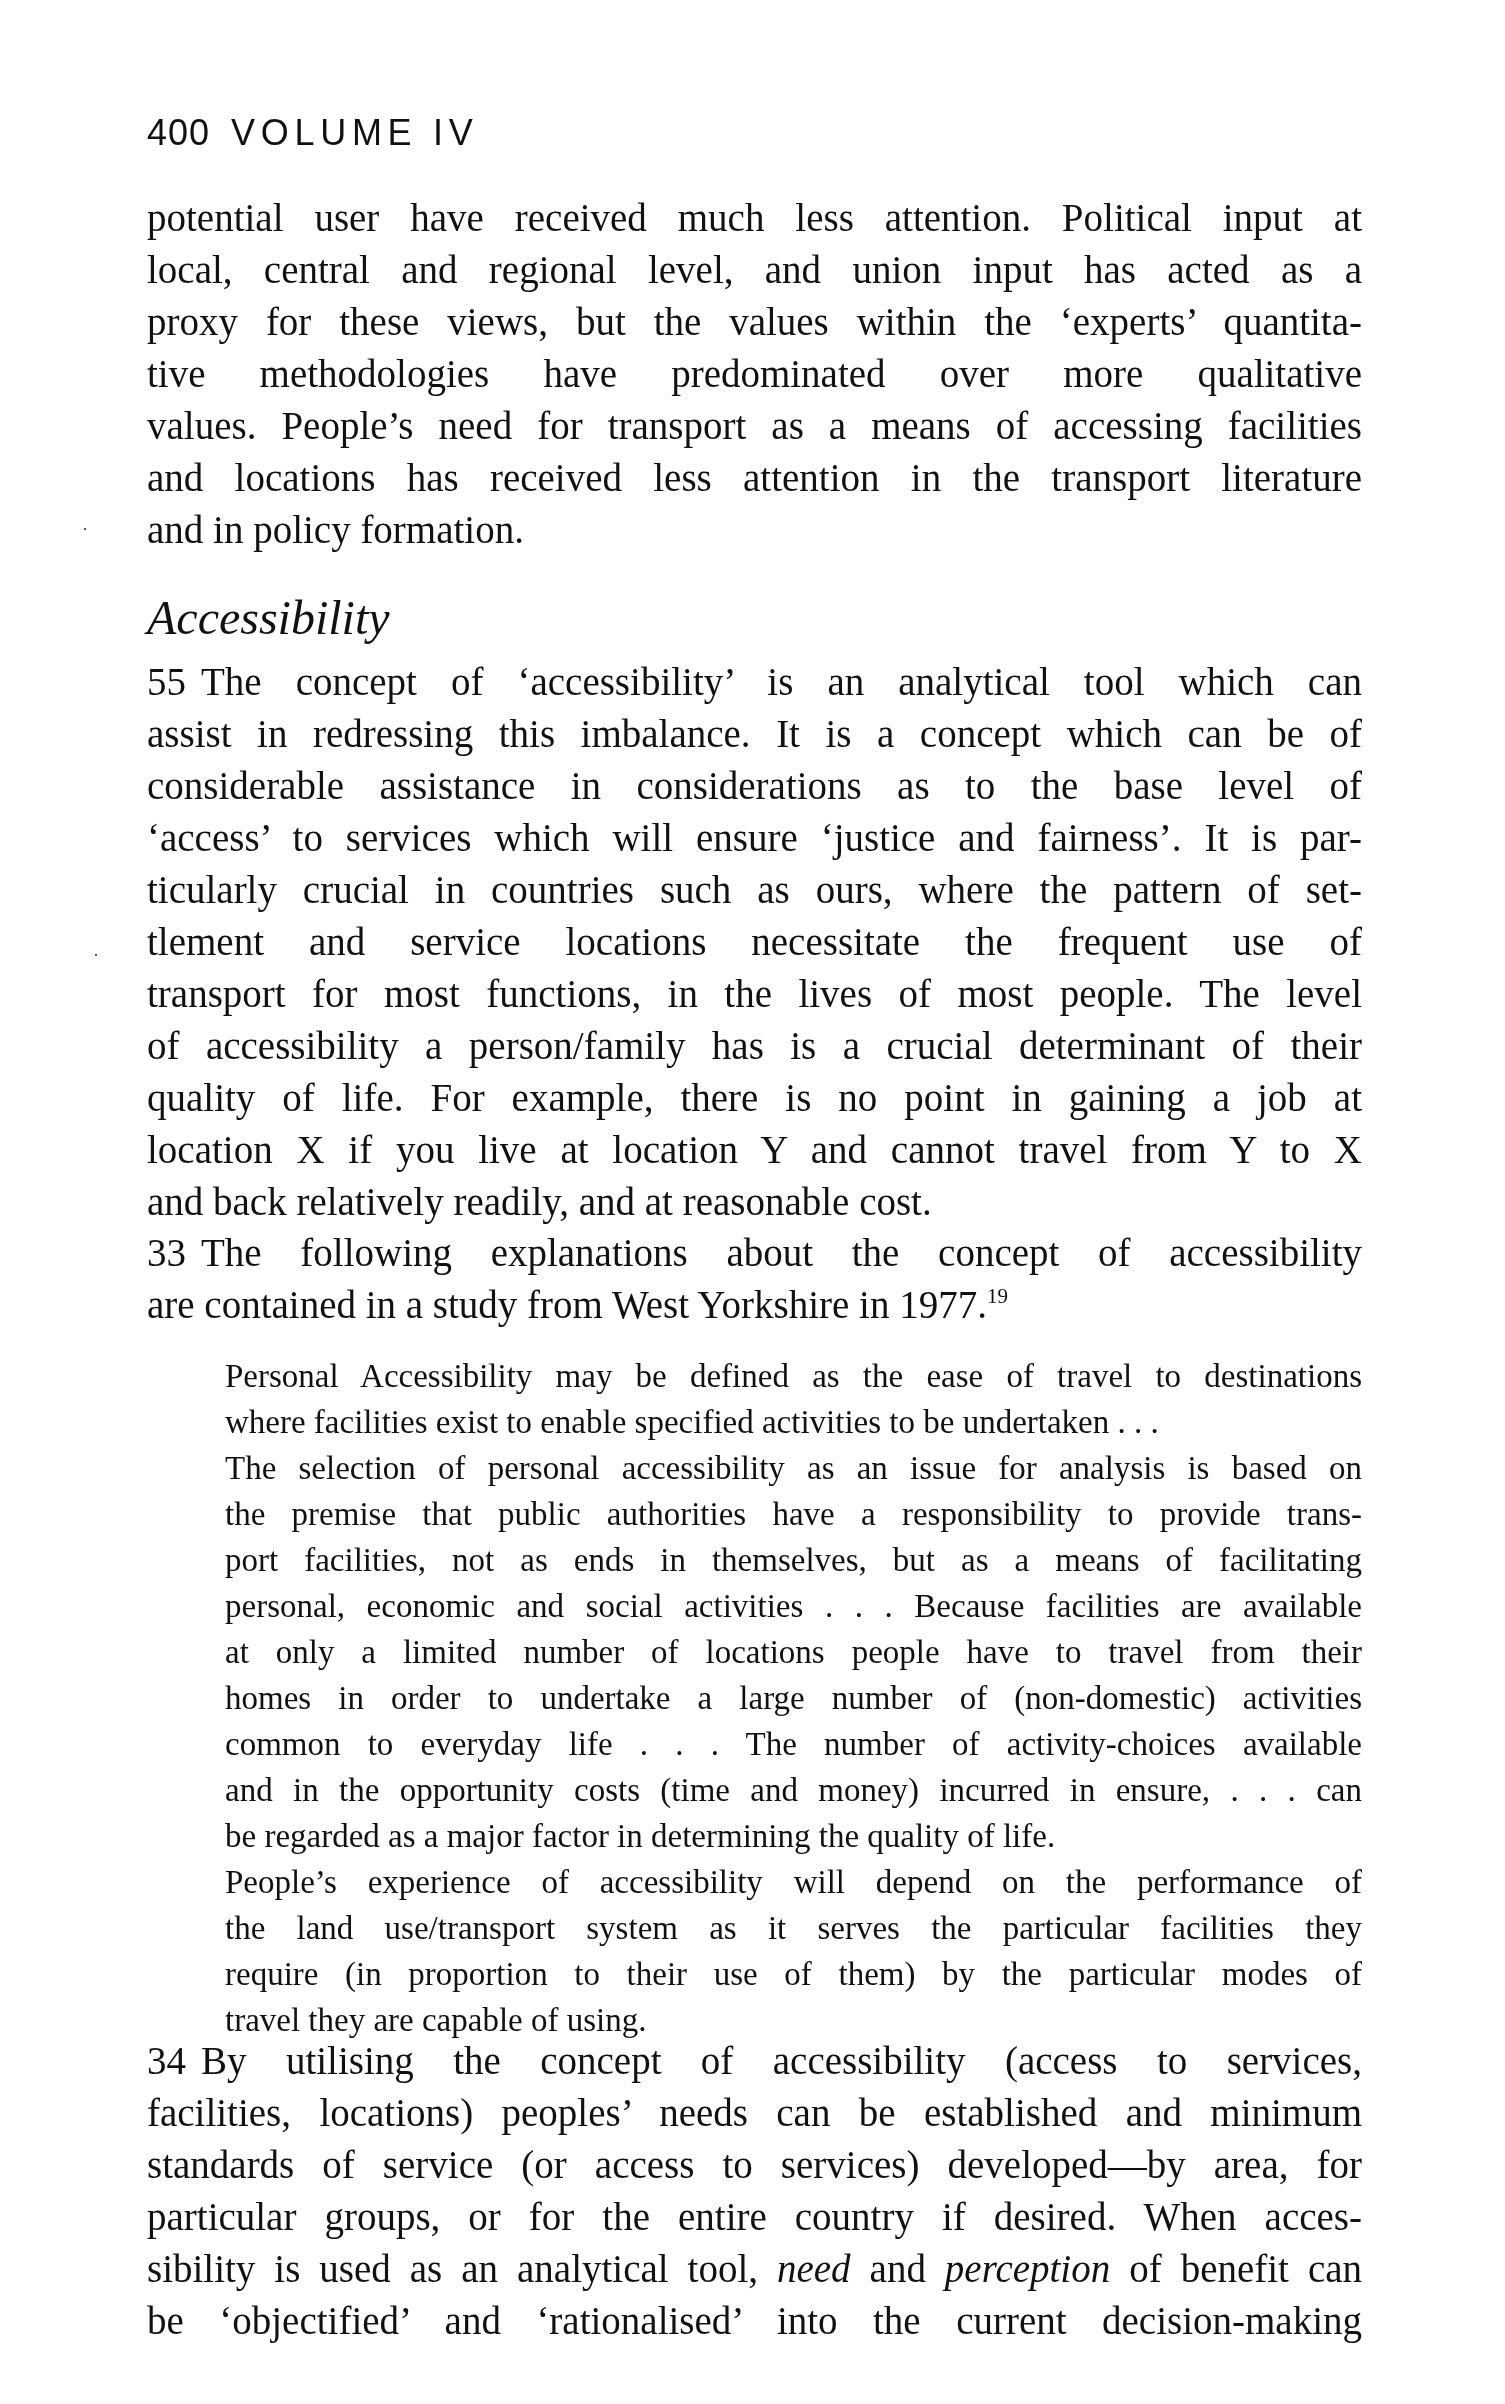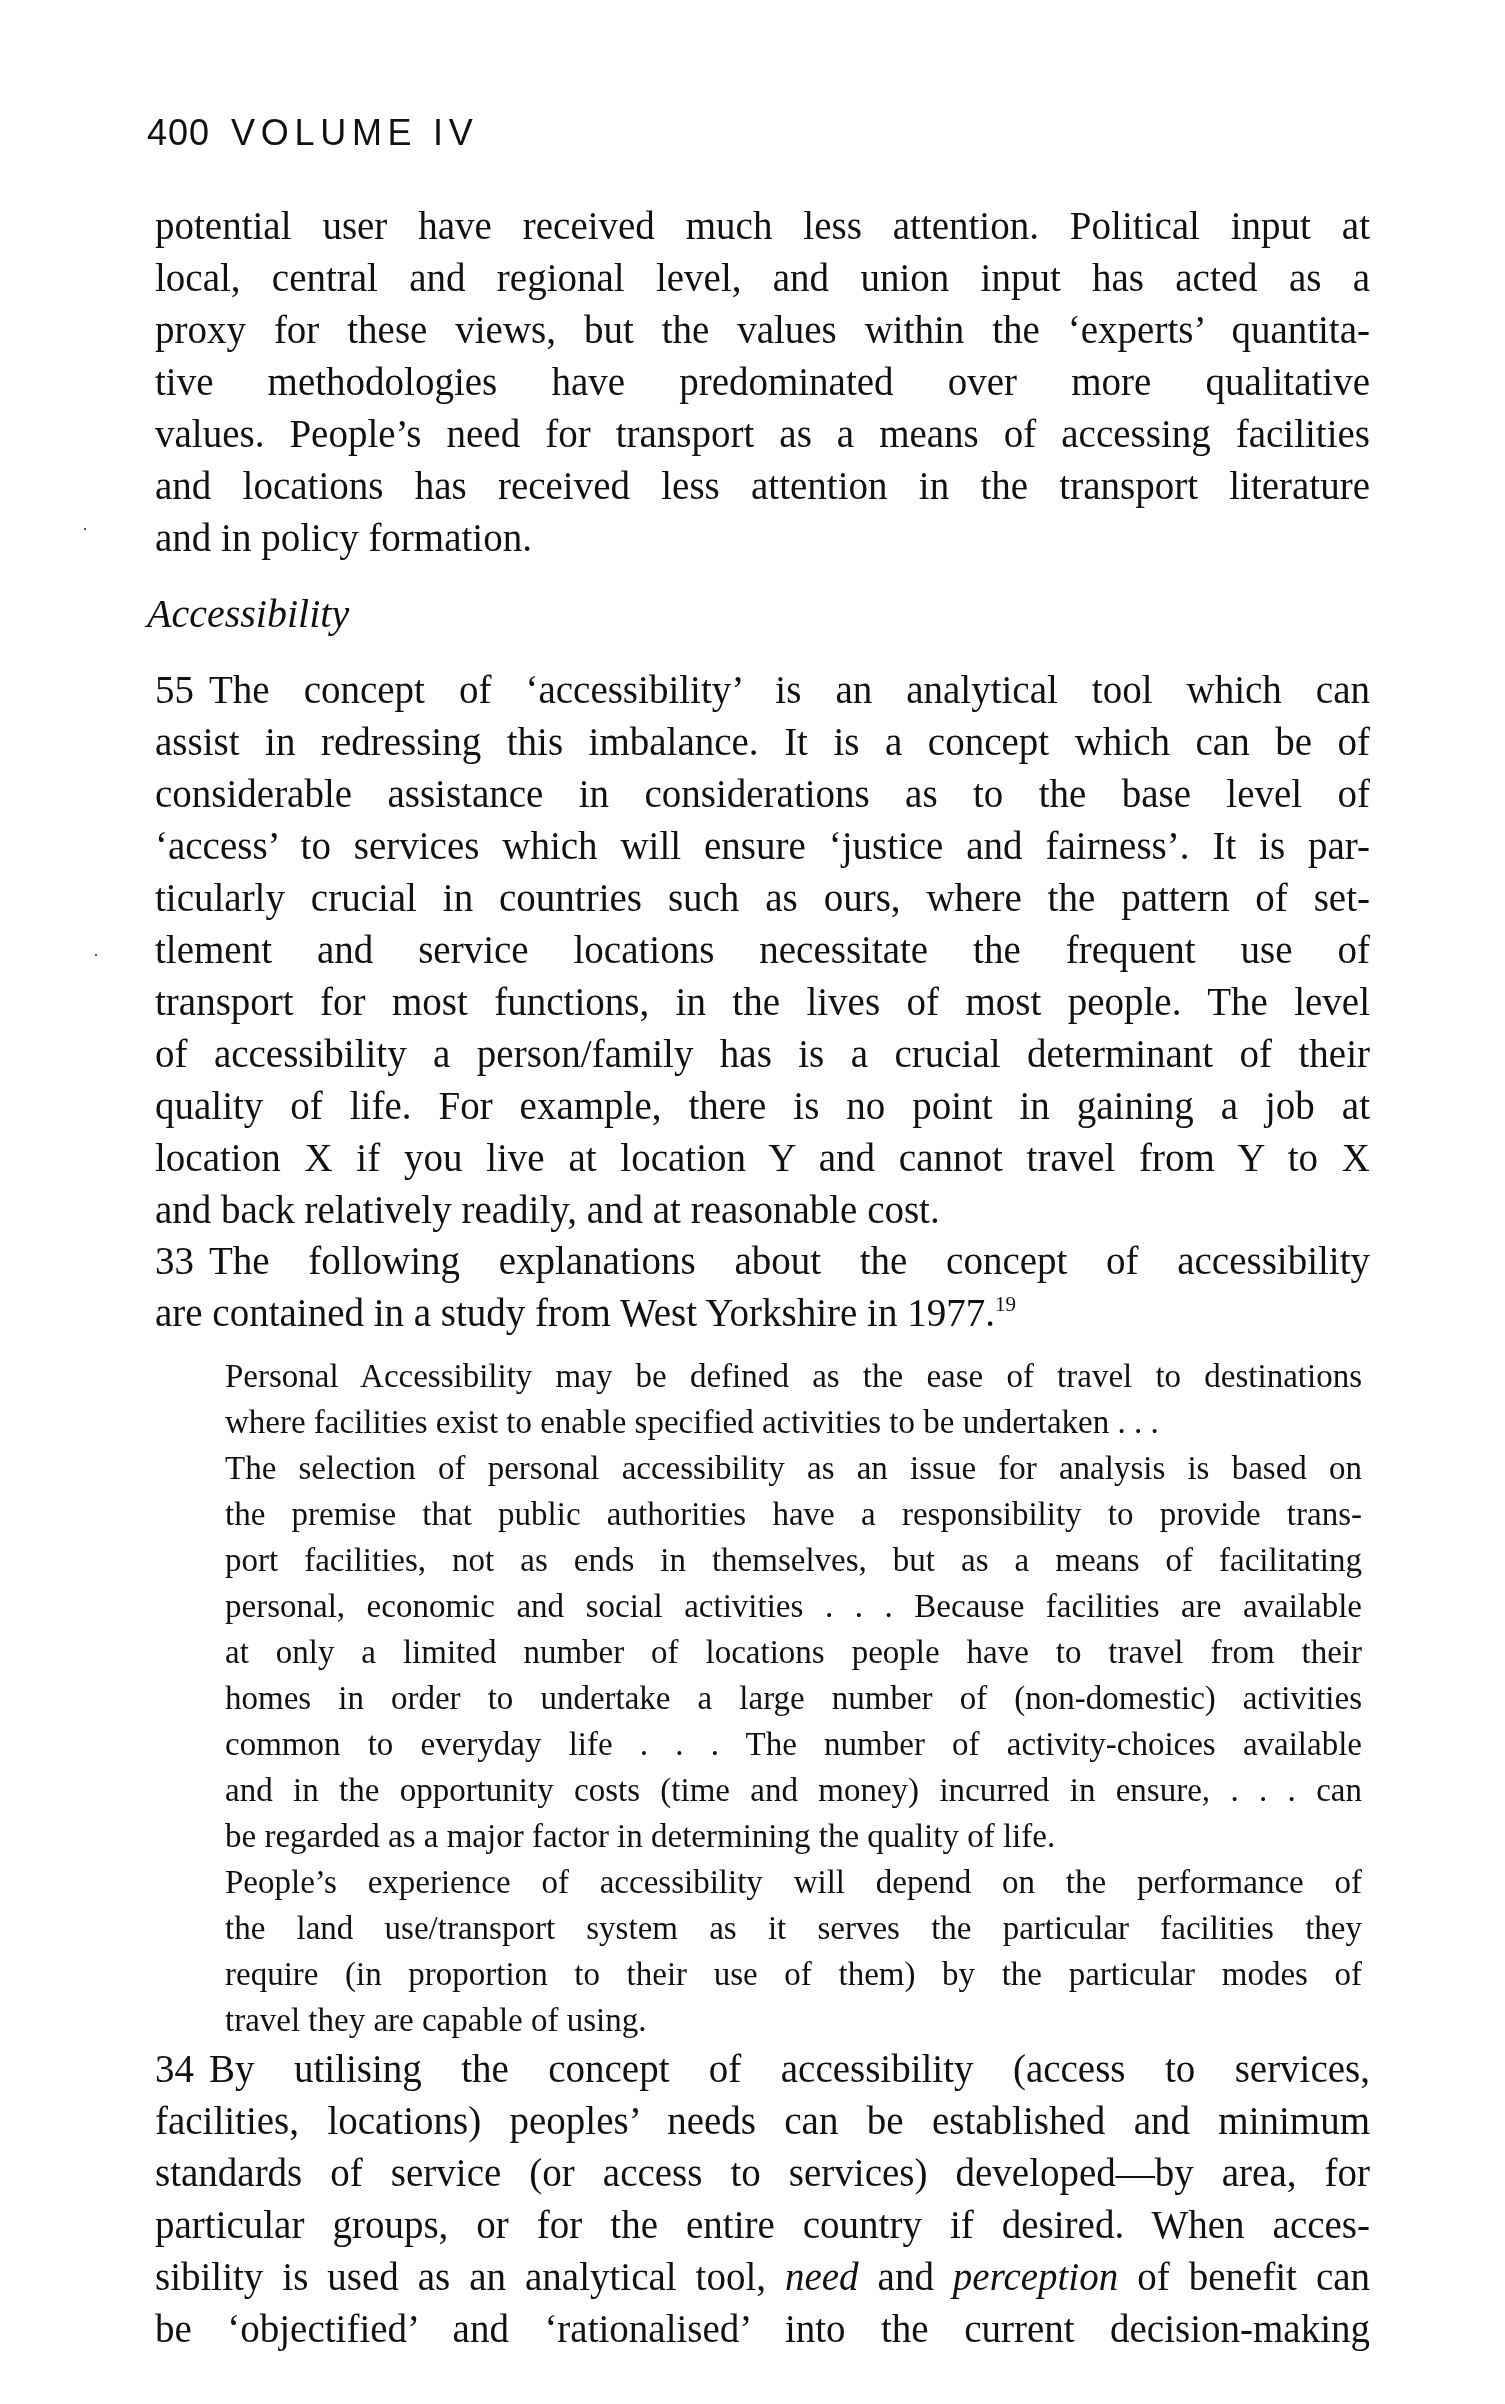--- a/index.html
+++ b/index.html
@@ -1,22 +1,22 @@
 <!DOCTYPE html>
 <html style="font-size:15px"><head>
 <meta charset="utf-8">
 <style>
   html, body { margin: 0; padding: 0; background: #ffffff; }
   body { width: 1506px; height: 2404px; position: relative; overflow: hidden; color: #111; }
   .page { position: absolute; left: 147px; top: 0; width: 1215px; }
   .header { position: absolute; top: 112px; left: 0; font-family: Liberation Sans, sans-serif; font-size: 36px; letter-spacing: 5.7px; white-space: nowrap; }
   .header .num { letter-spacing: 1px; margin-right: 21px; }
-  .body-text { font-family: "Liberation Serif", serif; font-size: 39px; line-height: 52px; text-align: justify; margin: 8px; }
+  .body-text { font-family: "Liberation Serif", serif; font-size: 39px; line-height: 52px; text-align: justify; margin: 0; }
   .block { position: absolute; left: 0; width: 1215px; }
-  .heading { position: absolute; left: 0; font-family: "Liberation Serif", serif; font-style: italic; font-size: 40px; }
+  .heading { position: absolute; left: 0; font-family: "Liberation Serif", serif; font-style: italic; font-size: 48px; }
   .pnum { margin-right: 15px; }
   .quote { position: absolute; left: 78px; width: 1137px; font-family: "Liberation Serif", serif; font-size: 33px; line-height: 46px; text-align: justify; }
   .quote p { margin: 0; text-indent: 0; }
   .line { display: block; text-align: justify; text-align-last: justify; white-space: nowrap; overflow: visible; }
   .line.last { text-align-last: left; }
   sup { font-size: 21px; vertical-align: 15px; line-height: 0; }
   em { font-style: italic; }
   .mark { position: absolute; width: 1.9px; height: 1.9px; background: #555; }
 </style>
 </head>

